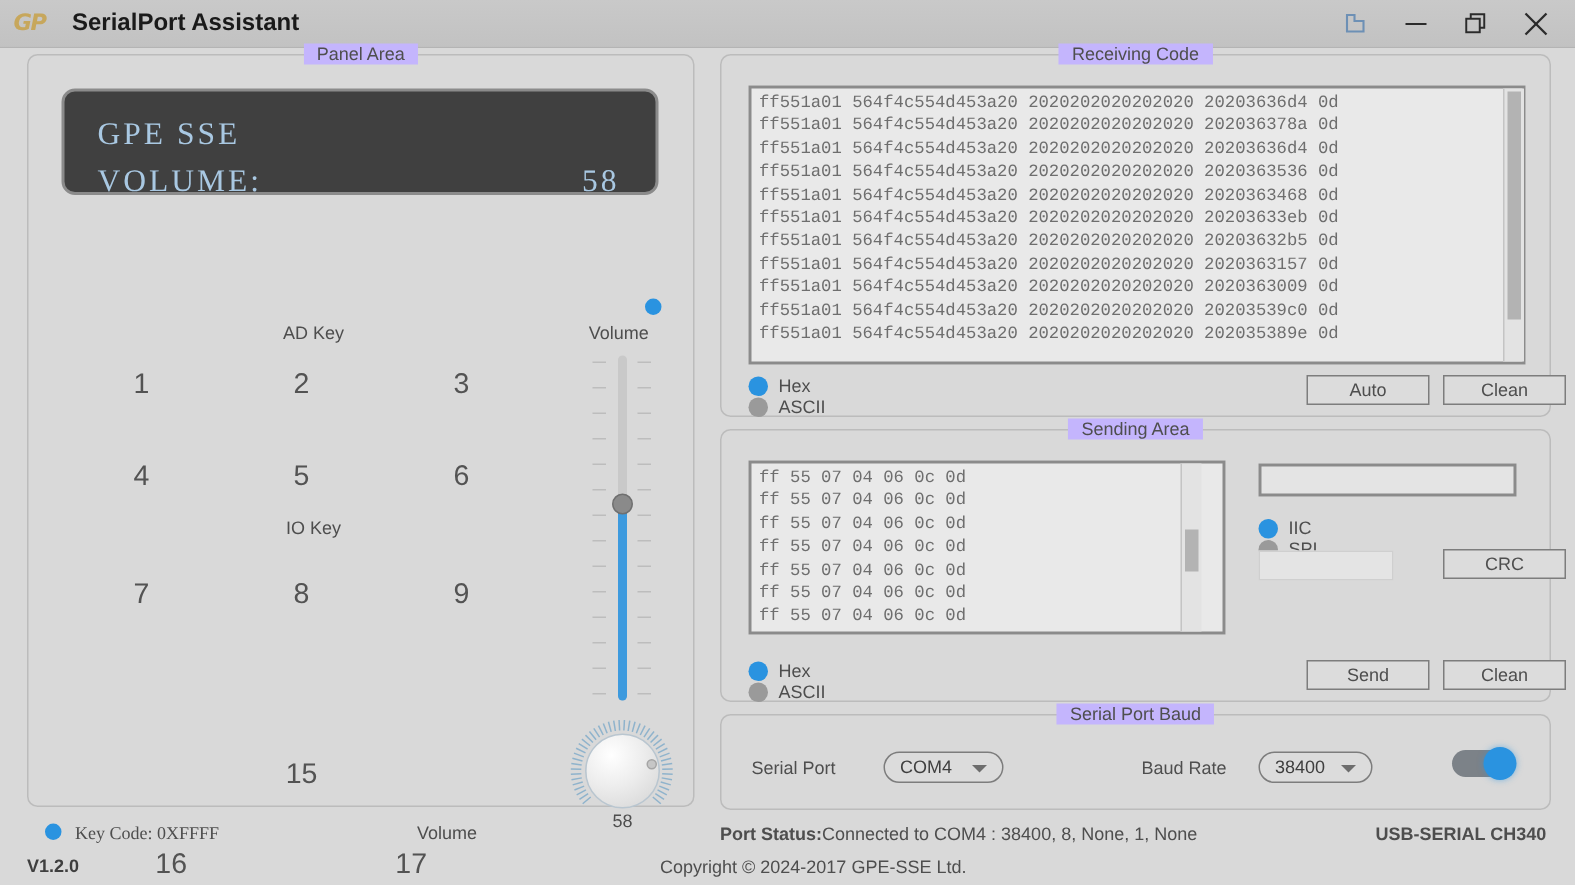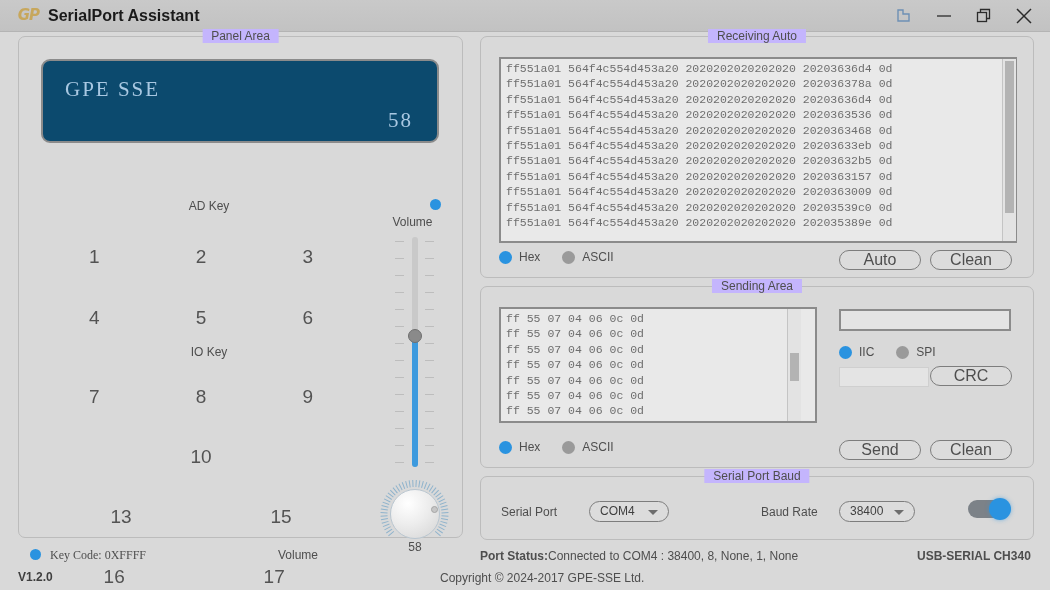--- a/index.html
+++ b/index.html
@@ -29,21 +29,21 @@
     position: absolute;
     left: 9px; top: 5px;
     width: 30px; height: 20px;
     font-family: "DejaVu Sans", sans-serif;
     font-size: 15px;
     font-weight: bold;
     font-style: italic;
     color: #c8a24a;
     letter-spacing: -1px;
     line-height: 20px;
-    text-align: right;
+    text-align: left;
     opacity: 0.85;
   }
   .app-title {
     position: absolute;
     left: 48px; top: 5px;
     font-size: 16px;
     color: #1a1a1a;
     line-height: 21px;
     font-weight: bold;
   }
@@ -81,22 +81,22 @@
     color: #4e4e4e;
     white-space: nowrap;
   }
 
   
   #panel-area { left: 18px; top: 36px; width: 443px; height: 500px; }
 
   .lcd {
     position: absolute;
     left: 22px; top: 22px;
-    width: 398px; height: 84px;
-    background: #0c4a6e;
+    width: 398px; height: 71px;
+    background: #404040;
     border: 2px solid #8b8b8b;
     border-radius: 9px;
     box-sizing: border-box;
   }
   .lcd-line {
     position: absolute;
     left: 22px;
     font-family: "Liberation Serif", serif;
     font-size: 21px;
     color: #a9c8e2;
@@ -121,21 +121,21 @@
     background: #2a93e0;
   }
   #panel-led { left: 411px; top: 162px; }
 
   .section-label {
     position: absolute;
     font-size: 12px;
     color: #4e4e4e;
     text-align: center;
   }
-  #ad-key-label { left: 130px; top: 162px; width: 120px; }
+  #ad-key-label { left: 130px; top: 178px; width: 120px; }
   #io-key-label { left: 130px; top: 308px; width: 120px; }
   #volume-label { left: 346px; top: 178px; width: 95px; }
 
   .keypad {
     position: absolute;
     left: 22px; top: 200px;
     width: 320px;
   }
   .key-row {
     display: flex;
@@ -262,49 +262,51 @@
   #recv-scroll { left: 521px; top: 22px; width: 13px; height: 182px; }
   #recv-thumb  { left: 2px; top: 2px; width: 9px; height: 152px; }
 
   #send-scroll { left: 306px; top: 22px; width: 13px; height: 112px; }
   #send-thumb  { left: 2px; top: 44px; width: 9px; height: 28px; }
 
   .radio-group {
     position: absolute;
     display: flex;
     align-items: flex-start;
+    flex-direction: column;
   }
   .radio {
     display: flex;
     align-items: center;
     margin-right: 22px;
     cursor: pointer;
   }
   .radio-dot {
     width: 13px; height: 13px;
     border-radius: 50%;
     margin-right: 7px;
   }
   .radio-dot.on  { background: #2a93e0; }
   .radio-dot.off { background: #9a9a9a; }
   .radio-label { font-size: 12px; color: #4e4e4e; }
 
   .btn {
     position: absolute;
     height: 20px;
     border: 1px solid #7d7d7d;
-    border-radius: 10px;
+    border-radius: 0;
     background: #dcdcdc;
     color: #4e4e4e;
-    font-size: 16px;
+    font-size: 12px;
     font-family: "Liberation Sans", sans-serif;
     text-align: center;
     line-height: 18px;
     cursor: pointer;
     box-sizing: border-box;
+    margin-left: 32px;
   }
 
   
   #sending-area { left: 480px; top: 286px; width: 552px; height: 180px; }
   #send-box { left: 18px; top: 20px; width: 318px; height: 116px; }
 
   .input {
     position: absolute;
     background: #e4e4e4;
     border: 2px solid #8b8b8b;
@@ -415,20 +417,21 @@
       </svg>
     </div>
   </div>
 </div>
 
 <div class="group" id="panel-area">
   <div class="group-title">Panel Area</div>
 
   <div class="lcd">
     <div class="lcd-line lcd-l1">GPE SSE</div>
+    <div class="lcd-line lcd-l2">VOLUME:</div>
     <div class="lcd-val">58</div>
   </div>
 
   <div class="led-dot" id="panel-led"></div>
 
   <div class="section-label" id="ad-key-label">AD Key</div>
   <div class="section-label" id="volume-label">Volume</div>
   <div class="section-label" id="io-key-label">IO Key</div>
 
   <div class="keypad">
@@ -442,24 +445,22 @@
       <div class="key">5</div>
       <div class="key">6</div>
     </div>
     <div class="key-gap"></div>
     <div class="key-row" style="margin-top:9px;">
       <div class="key">7</div>
       <div class="key">8</div>
       <div class="key">9</div>
     </div>
     <div class="key-row" style="margin-top:20px;">
-      <div class="key">10</div>
     </div>
     <div class="key-row" style="margin-top:20px;">
-      <div class="key">13</div>
       <div class="key">15</div>
     </div>
     <div class="key-row" style="margin-top:20px;">
       <div class="key" style="flex:1.6">16</div>
       <div class="key" style="flex:1.9">17</div>
     </div>
   </div>
 
   <div class="slider-wrap">
     <div class="slider-track"></div>
@@ -545,21 +546,21 @@
         <div class="knob-tick" style="transform: rotate(130deg);"></div>
       </div>
     <div class="knob-body">
       <div class="knob-ind"></div>
     </div>
   </div>
   <div id="knob-value">58</div>
 </div>
 
 <div class="group" id="receiving-area">
-  <div class="group-title">Receiving Auto</div>
+  <div class="group-title">Receiving Code</div>
 
   <div class="textbox" id="recv-box">ff551a01 564f4c554d453a20 2020202020202020 20203636d4 0d
 ff551a01 564f4c554d453a20 2020202020202020 202036378a 0d
 ff551a01 564f4c554d453a20 2020202020202020 20203636d4 0d
 ff551a01 564f4c554d453a20 2020202020202020 2020363536 0d
 ff551a01 564f4c554d453a20 2020202020202020 2020363468 0d
 ff551a01 564f4c554d453a20 2020202020202020 20203633eb 0d
 ff551a01 564f4c554d453a20 2020202020202020 20203632b5 0d
 ff551a01 564f4c554d453a20 2020202020202020 2020363157 0d
 ff551a01 564f4c554d453a20 2020202020202020 2020363009 0d

